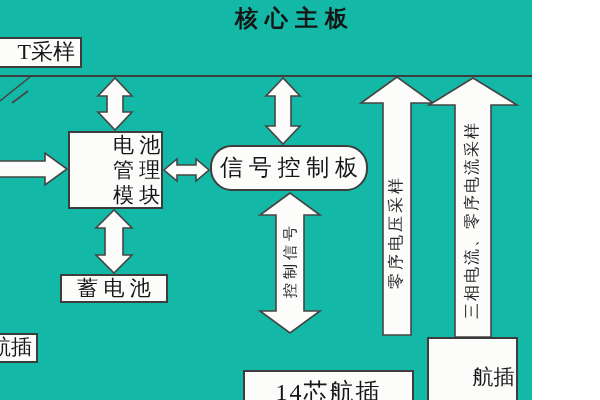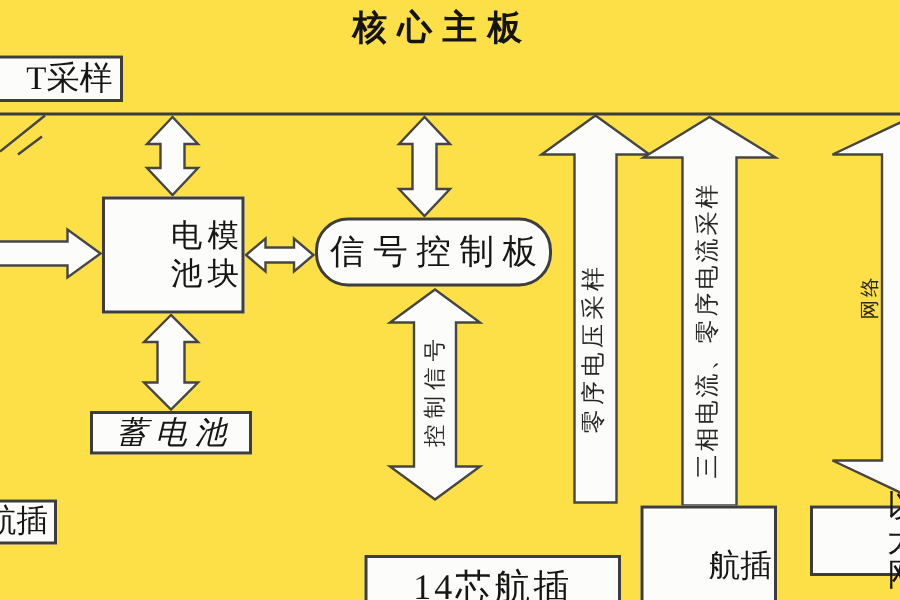--- a/index.html
+++ b/index.html
@@ -1,18 +1,18 @@
 <!DOCTYPE html>
 <html><head>
 <meta charset="utf-8">
 <style>
   html,body{margin:0;padding:0;}
   #stage{
-    position:relative;width:600px;height:400px;overflow:hidden;
-    background:#fde047;
+    position:relative;width:532px;height:400px;overflow:hidden;
+    background:#14b8a6;
     font-family:"Liberation Serif","DejaVu Serif",serif;
     color:#161616;
   }
   .box{
     position:absolute;background:#fcfcfb;border:2px solid #3d3d3d;
     display:flex;align-items:center;justify-content:center;
     text-align:center;box-sizing:border-box;line-height:1.1;
   }
   .box .ln{display:block;}
   #title{
@@ -23,21 +23,21 @@
     position:absolute;left:0;top:75px;width:600px;height:0;
     border-top:2px solid #3d3d3d;
   }
   svg.arrows{position:absolute;left:0;top:0;}
   svg.arrows path{stroke:#454545;stroke-width:1.6;fill:#fcfcfb;}
   svg.arrows path.openline{fill:none;}
   .vlabel{
     position:absolute;white-space:nowrap;color:#262626;
     transform:translate(-50%,-50%) rotate(-90deg);
   }
-  .multi{padding-left:42px;}
+  .multi{flex-direction:column;padding-left:42px;}
 </style>
 </head>
 <body>
 
 <div id="stage">
 
   <svg class="arrows" width="600" height="400" viewBox="0 0 600 400">
 
     <path d="M115 78 L98 96 L107 96 L107 112 L98 112 L115 130 L132 112 L123 112 L123 96 L132 96 Z"></path>
 
@@ -64,28 +64,29 @@
 
   <div id="title">核心主板</div>
 
   <div class="box" style="left:-50px;top:37px;width:132px;height:31px;font-size:22px;justify-content:flex-end;padding-right:5px;">
     <span>T采样</span>
   </div>
 
 
   <div class="box multi" style="left:68px;top:131px;width:95px;height:78px;font-size:21px;line-height:25px;">
     <span class="ln">电 池</span>
+    <span class="ln">管 理</span>
     <span class="ln">模 块</span>
   </div>
 
   <div class="box" style="left:210px;top:145px;width:158px;height:46px;font-size:23px;border-radius:22px;">
     <span>信 号 控 制 板</span>
   </div>
 
-  <div class="box" style="left:60px;top:274px;width:108px;height:29px;font-size:21px;font-style:italic;">
+  <div class="box" style="left:60px;top:274px;width:108px;height:29px;font-size:21px;">
     <span>蓄 电 池</span>
   </div>
 
   <div class="box" style="left:-52px;top:333px;width:90px;height:30px;font-size:21px;justify-content:flex-end;padding-right:4px;">
     <span>航插</span>
   </div>
 
   <div class="box" style="left:243px;top:335px;width:171px;height:45px;font-size:24px;letter-spacing:2px;margin-top:35px;">
     <span>14芯航插</span>
   </div>

